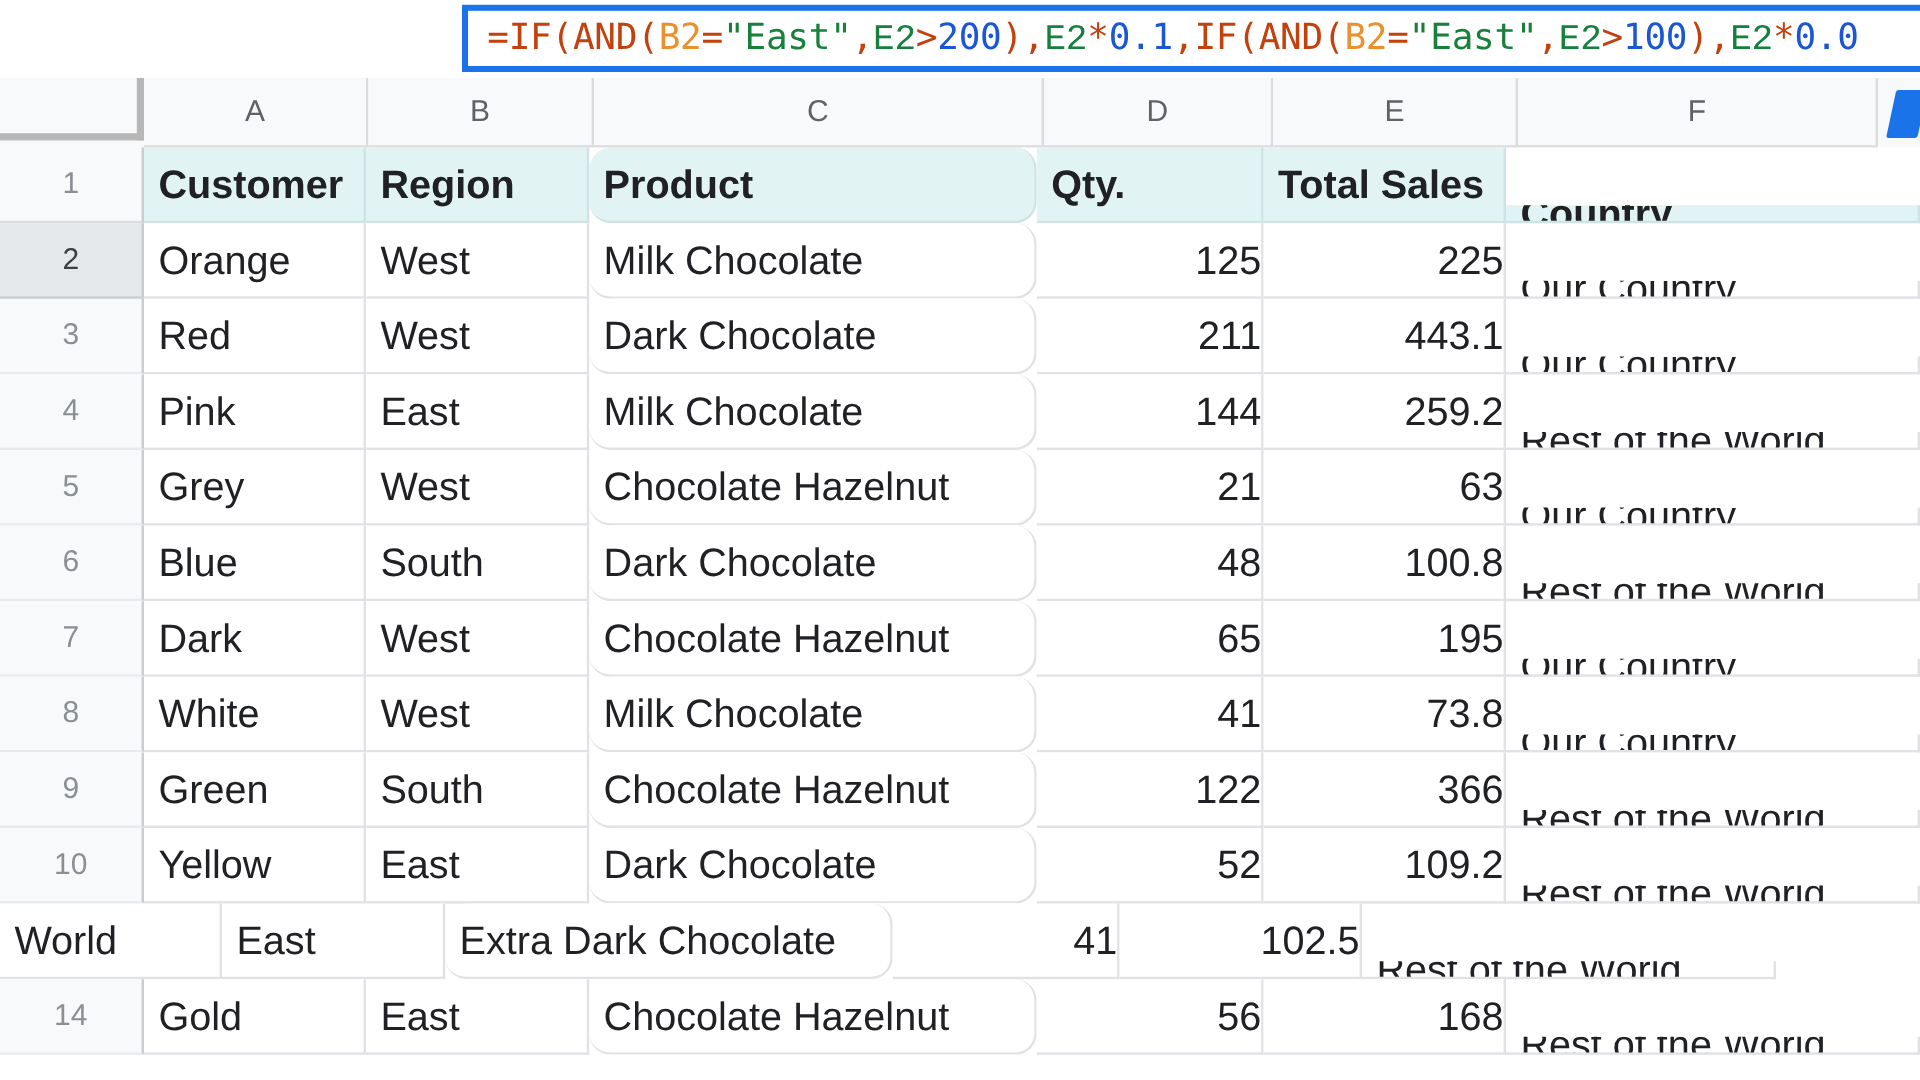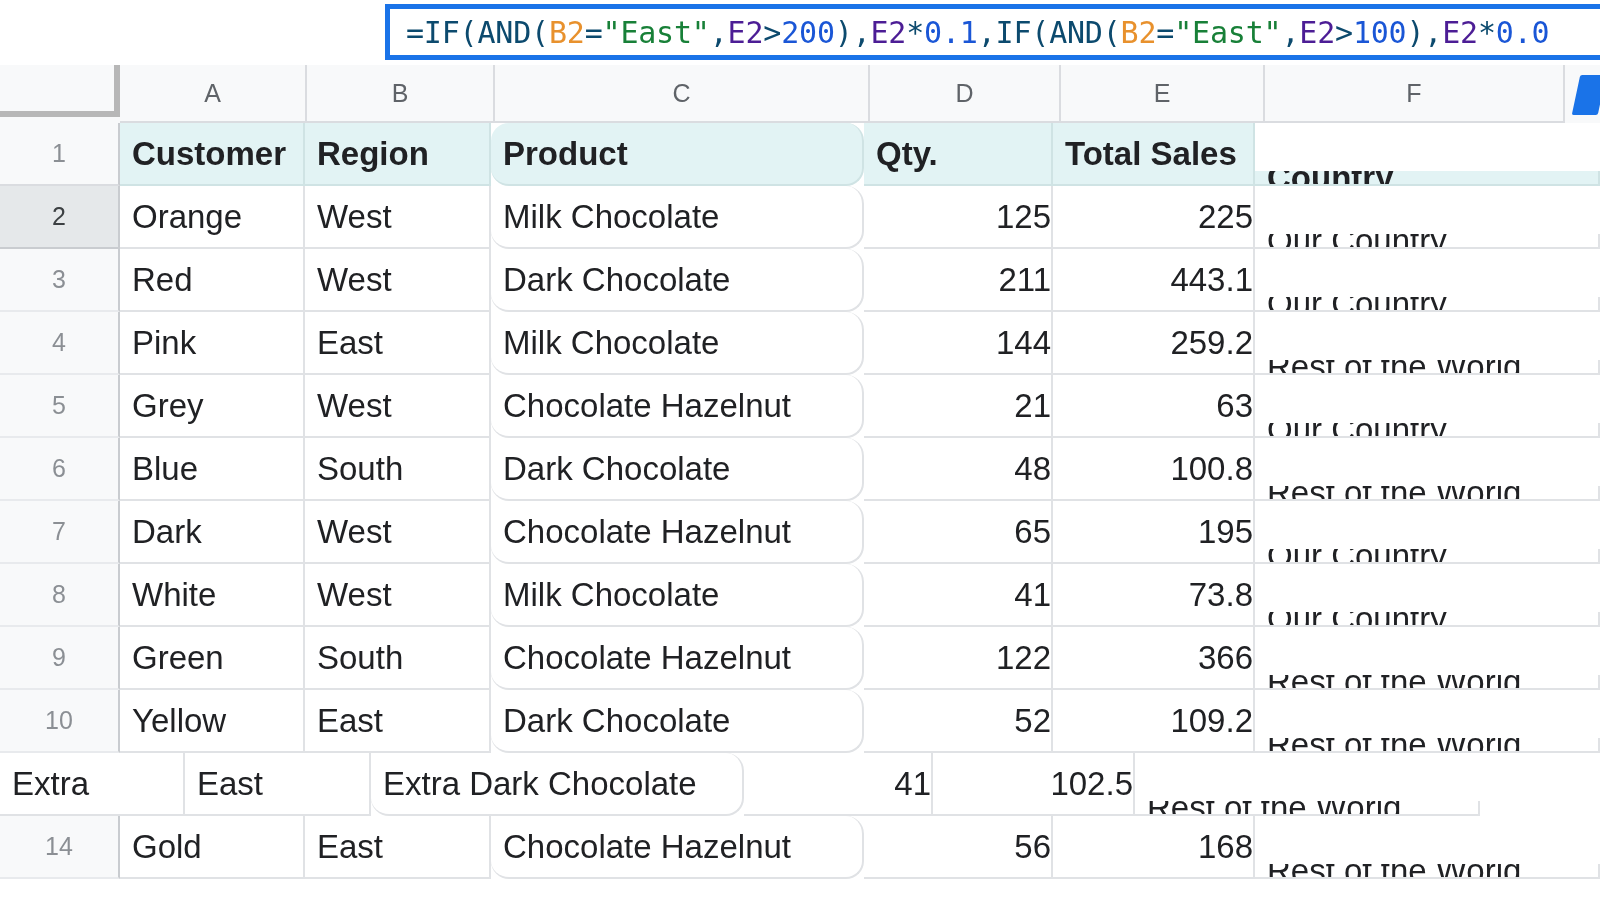--- a/index.html
+++ b/index.html
@@ -72,24 +72,24 @@
     overflow: hidden;
   }
   #formula-text {
     white-space: pre;
     font-family: "DejaVu Sans Mono", monospace;
     font-size: 30px;
     letter-spacing: -0.2px;
     padding-left: 16px;
     color: #202124;
   }
-  .tk-plain { color: #0c4a6e; }
+  .tk-plain { color: #c2410c; }
   .tk-ref-b { color: #e8912d; }   
   .tk-str   { color: #188038; }   
-  .tk-ref-e { color: #4c1d95; }   
+  .tk-ref-e { color: #15803d; font-family: Liberation Mono, monospace; }   
   .tk-num   { color: #1a56d6; }   
 
   
   #col-header-row {
     position: absolute; left: 0; top: 65px;
     width: 1600px; height: 58px;
     background: #f8f9fa;
   }
   #corner-box {
     position: absolute; left: 0; top: 0;
@@ -451,21 +451,21 @@
       </div>
       <div class="cell c-e num">
         <span>109.2</span>
       </div>
       <div class="cell c-f">
         <span>Rest of the World</span>
       </div>
     </div>
     <div class="grid-row">
       <div class="cell c-a">
-        <span>Extra</span>
+        <span>World</span>
       </div>
       <div class="cell c-b">
         <span>East</span>
       </div>
       <div class="cell c-c">
         <span>Extra Dark Chocolate</span>
       </div>
       <div class="cell c-d num">
         <span>41</span>
       </div>

